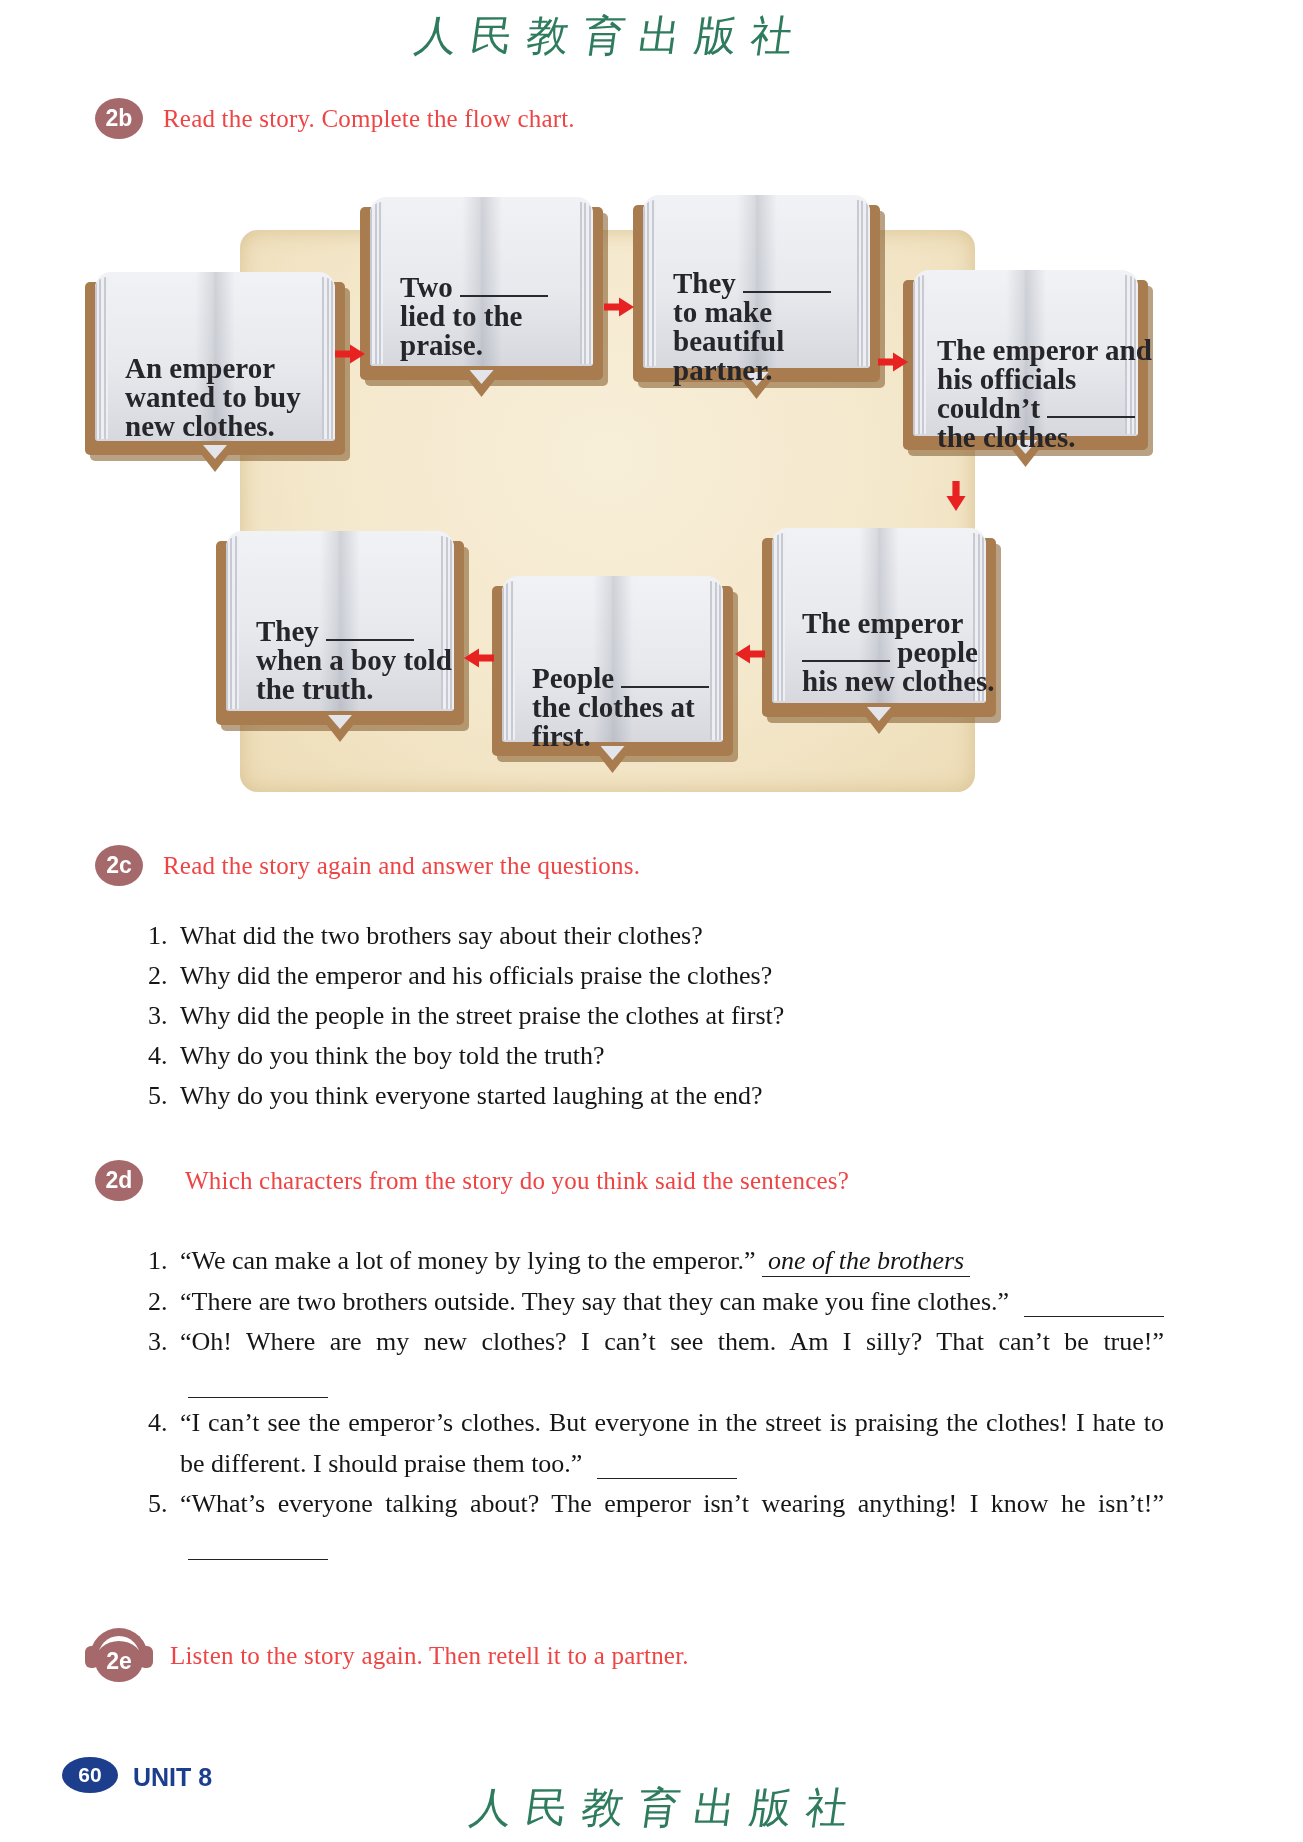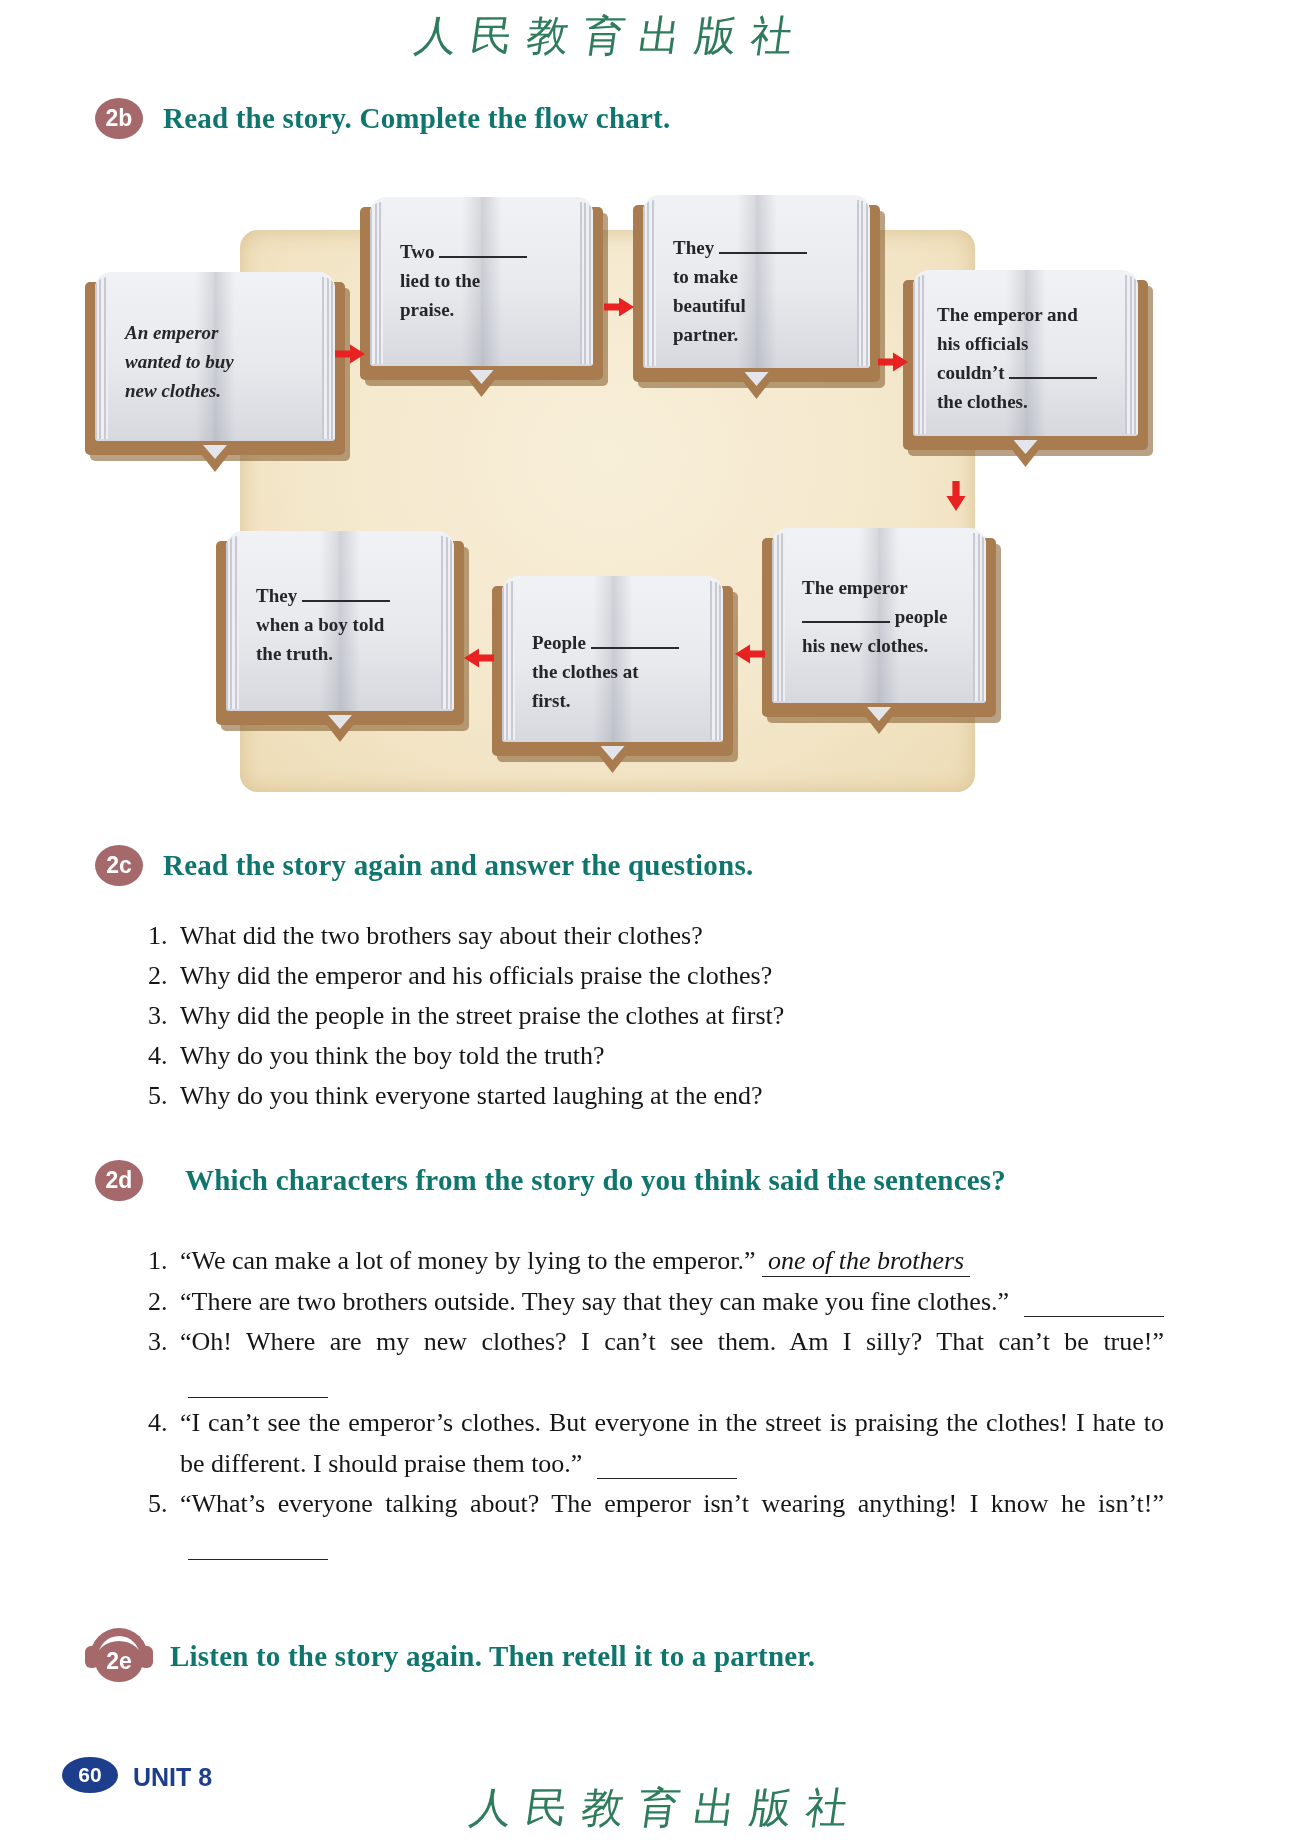--- a/index.html
+++ b/index.html
@@ -10,21 +10,21 @@
   
   .callig { position:absolute; color:#2e7c5d; font-family:"DejaVu Sans",sans-serif;
             font-size:42px; letter-spacing:14px; transform:skewX(-8deg); white-space:nowrap; }
   .callig.top { left:415px; top:8px; }
   .callig.bottom { left:470px; top:1780px; }
 
   
   .headrow { position:absolute; display:flex; align-items:center; gap:20px; }
   .badge { width:48px; height:41px; border-radius:50%; background:#a5696b; color:#fff;
            font:700 23px/41px "Liberation Sans","DejaVu Sans",sans-serif; text-align:center; flex:none; }
-  .hd { font-weight:700; font-size:29px; color:#0f766e; letter-spacing:.2px; }
+  .hd { font-weight:400; font-size:25px; color:#ef4444; letter-spacing:.2px; }
 
   
   .hpwrap { position:relative; flex:none; width:62px; height:52px; }
   .hpwrap .badge { position:absolute; left:7px; top:11px; }
   .hpband { position:absolute; left:2px; top:-2px; width:58px; height:36px;
             border:8px solid #a5696b; border-bottom:0; border-radius:32px 32px 0 0; }
   .hppad { position:absolute; width:14px; height:22px; background:#a5696b; border-radius:6px; top:16px; }
   .hppad.l { left:-3px; } .hppad.r { right:-3px; }
 
   
@@ -42,27 +42,27 @@
   .pages::before,.pages::after { content:''; position:absolute; top:5px; bottom:2px; width:13px;
            background:repeating-linear-gradient(90deg,#c7cad2 0 2px,#edeff3 2px 4.5px); }
   .pages::before { left:0; border-radius:12px 0 0 0; }
   .pages::after  { right:0; border-radius:0 12px 0 0; }
   .spine { position:absolute; left:50%; top:0; bottom:14px; width:40px; transform:translateX(-50%);
            background:linear-gradient(90deg,rgba(0,0,0,0) 0%,rgba(95,100,115,.16) 44%,rgba(130,135,150,.30) 50%,rgba(0,0,0,0) 100%); }
   .vee { position:absolute; left:50%; bottom:-17px; transform:translateX(-50%); width:42px; height:27px;
          background:#a87c4f; clip-path:polygon(0 0,100% 0,50% 100%); }
   .vee::after { content:''; position:absolute; left:50%; top:0; transform:translateX(-50%);
                 width:24px; height:14px; background:#e3e5ea; clip-path:polygon(0 0,100% 0,50% 100%); }
-  .btext { position:absolute; left:40px; right:12px; font-weight:700; font-size:19px;
-           line-height:29px; color:#26262a; }
+  .btext { position:absolute; left:40px; right:12px; font-weight:700; font-size:29px;
+           line-height:29px; color:#26262a;margin-top:36px; }
   .bline { white-space:nowrap; }
   .bblank { display:inline-block; width:88px; height:3px; border-bottom:2px solid #2a2a2e; }
 
   
-  .pos1 { left:85px;  top:122px; width:260px; height:183px; } .pos1 .btext { top:46px;font-style:italic; }
+  .pos1 { left:85px;  top:122px; width:260px; height:183px; } .pos1 .btext { top:46px; }
   .pos2 { left:360px; top:47px;  width:243px; height:183px; } .pos2 .btext { top:40px; }
   .pos3 { left:633px; top:45px;  width:247px; height:187px; } .pos3 .btext { top:38px; }
   .pos4 { left:903px; top:120px; width:245px; height:180px; } .pos4 .btext { top:30px; left:34px; }
   .pos5 { left:762px; top:378px; width:234px; height:189px; } .pos5 .btext { top:45px; }
   .pos6 { left:492px; top:426px; width:241px; height:180px; } .pos6 .btext { top:52px; }
   .pos7 { left:216px; top:381px; width:248px; height:194px; } .pos7 .btext { top:50px; }
 
   
   .arr { position:absolute; width:30px; height:24px; background:#e82121;
          clip-path:polygon(0 35%,50% 35%,50% 10%,100% 50%,50% 90%,50% 65%,0 65%); }

